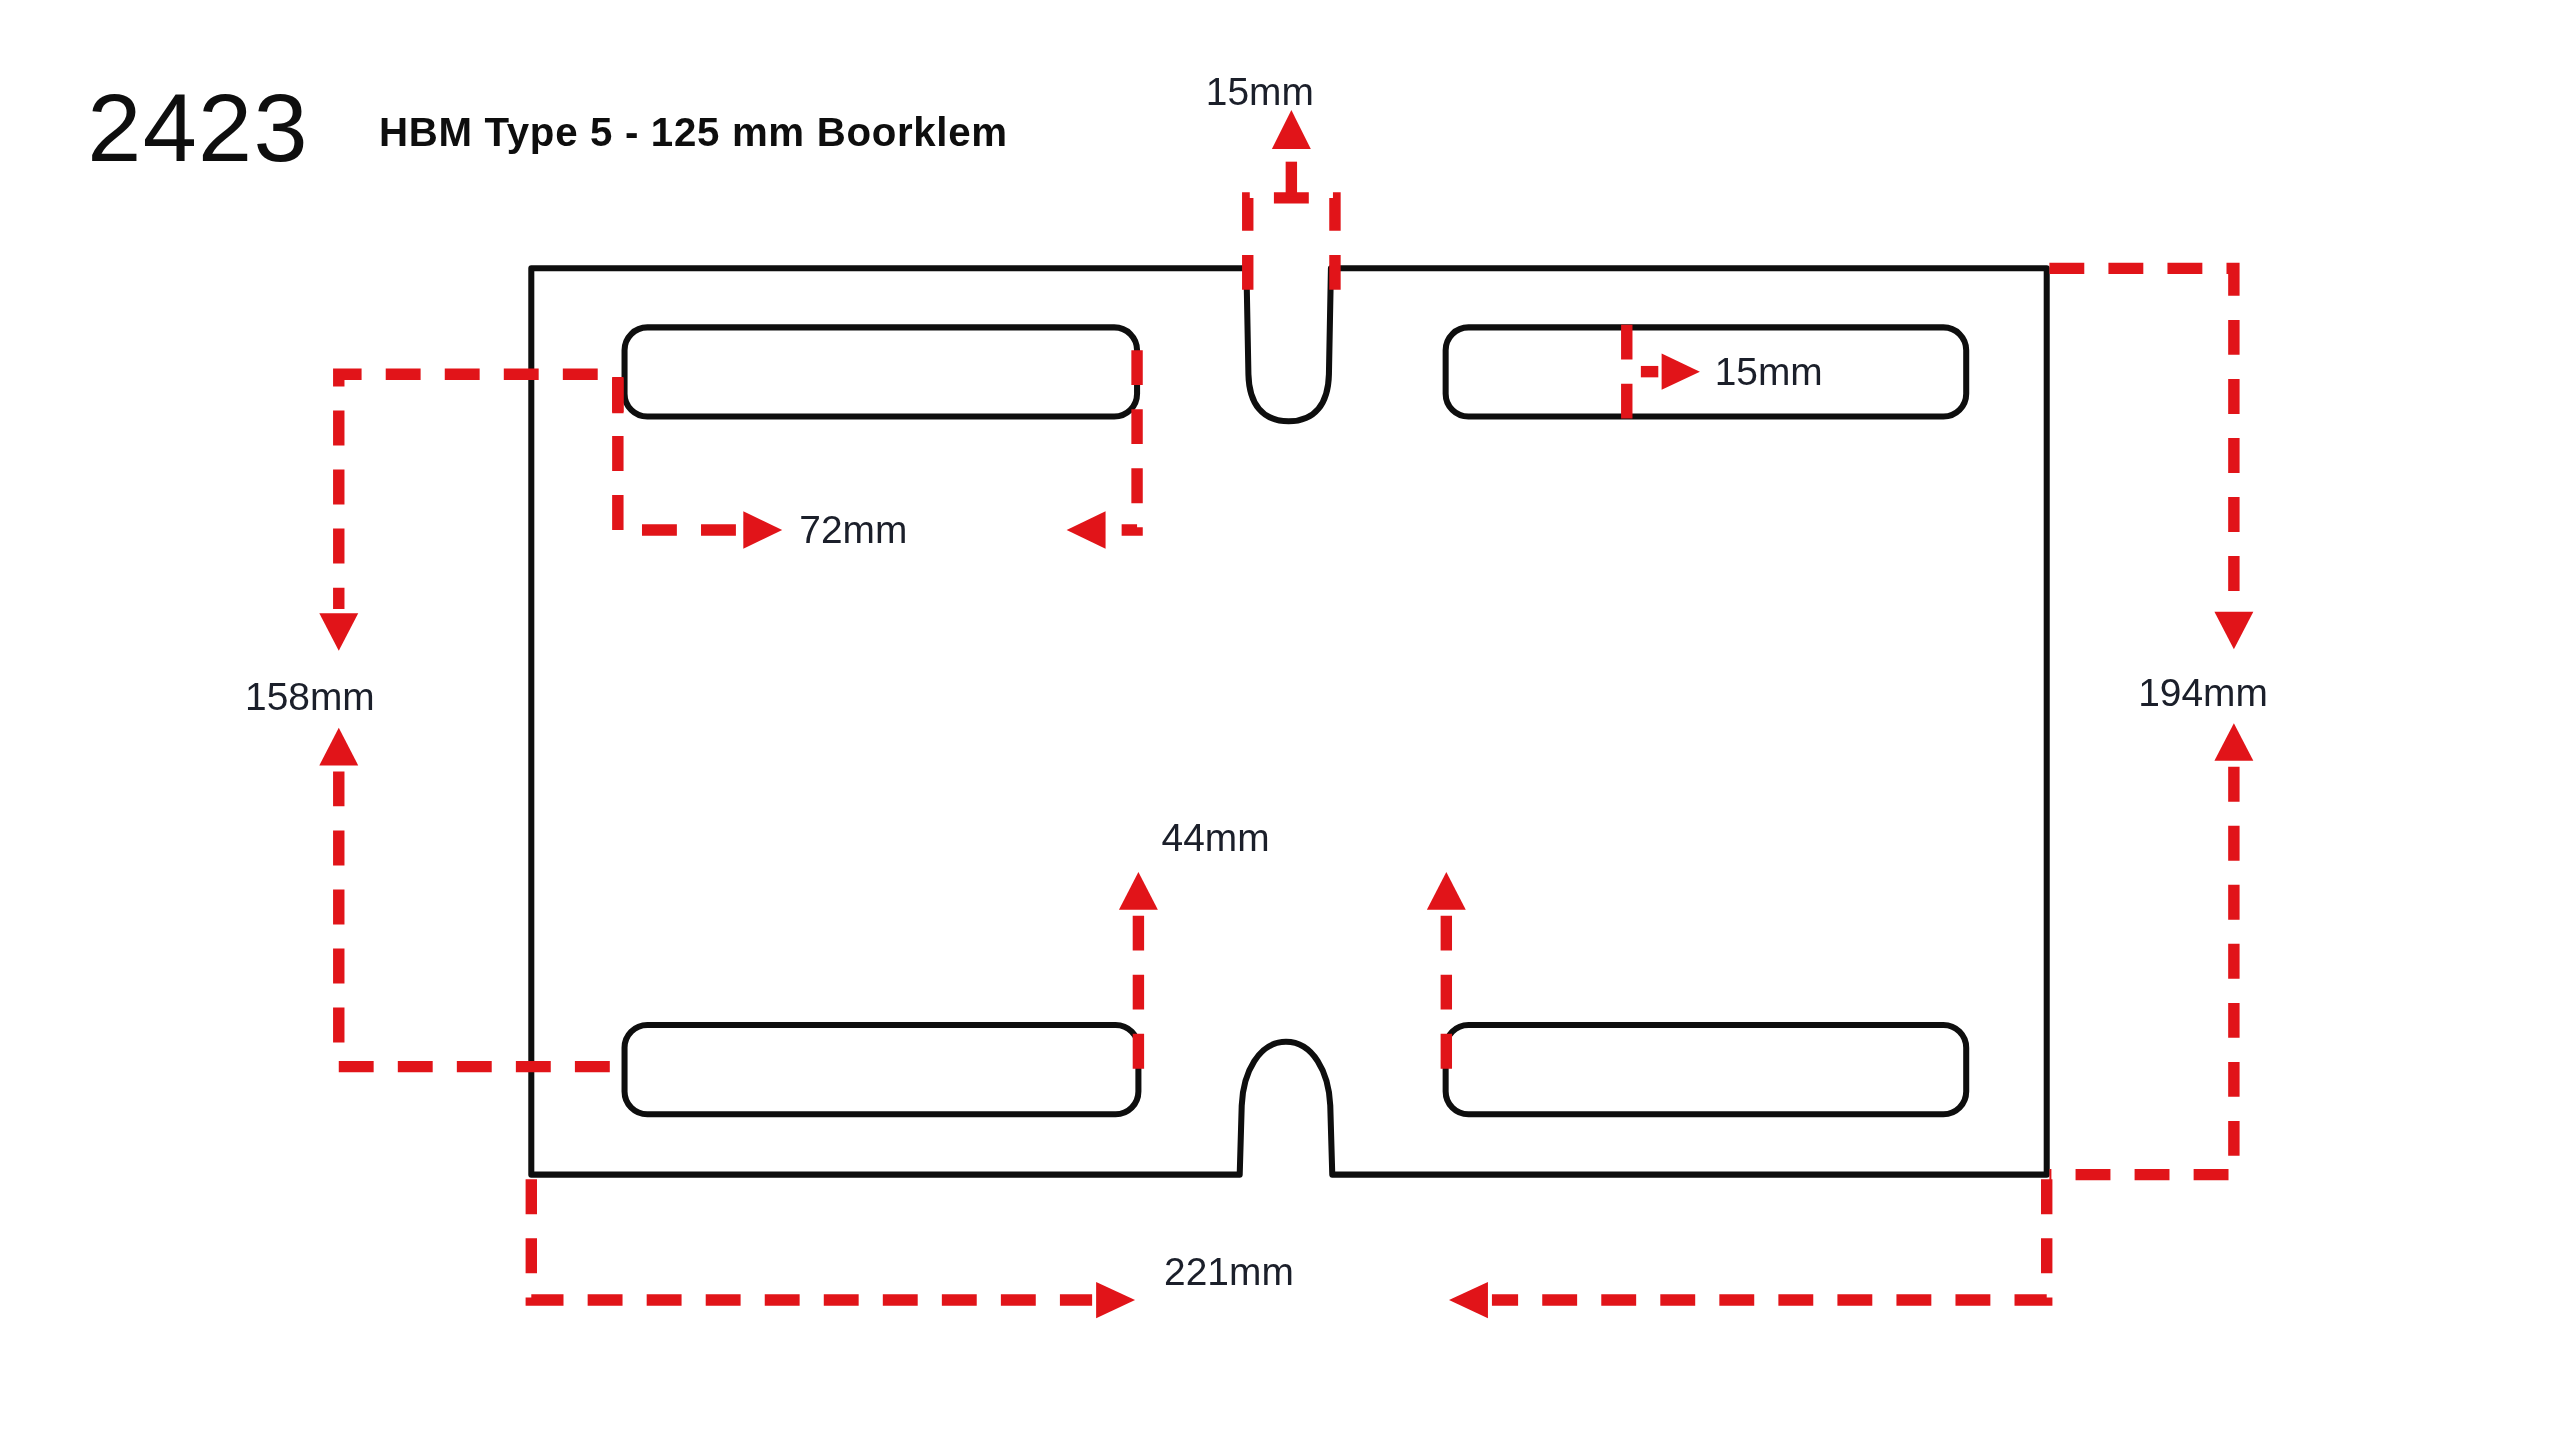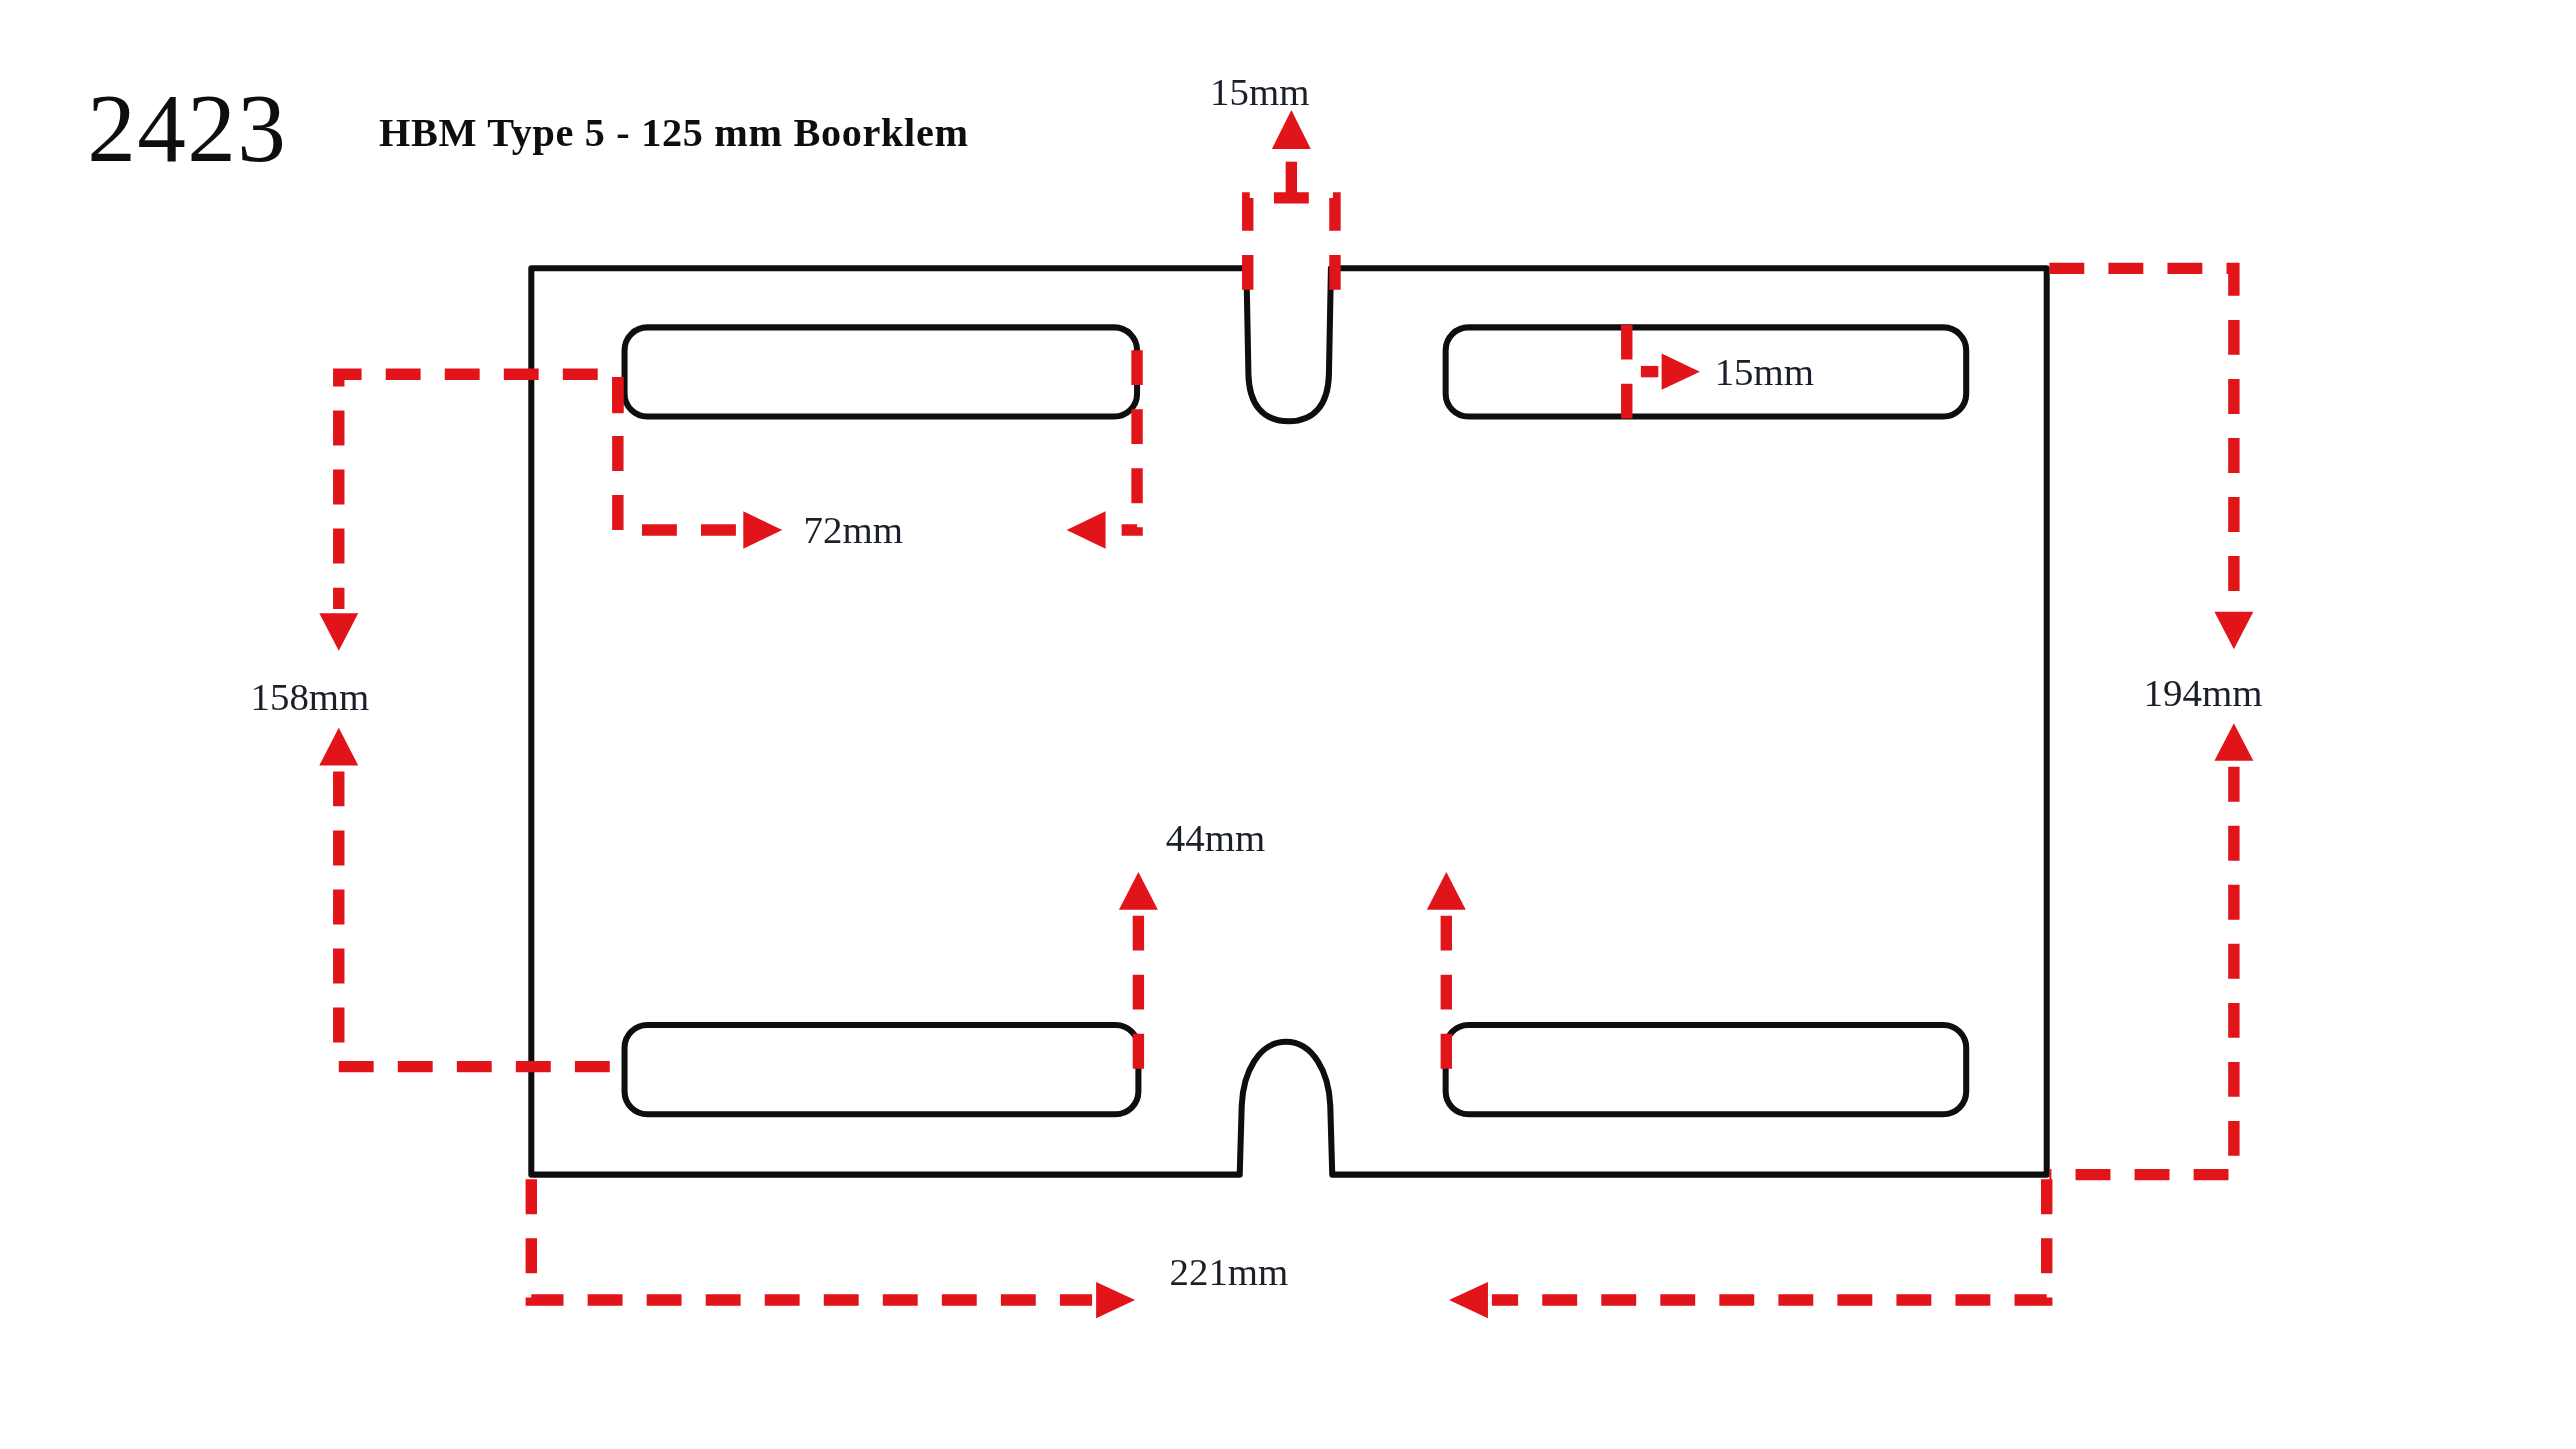--- a/index.html
+++ b/index.html
@@ -1,21 +1,21 @@
 <!DOCTYPE html>
 <html style="font-size:10.7px"><head>
 <meta charset="utf-8">
 <style>
   html,body{margin:0;padding:0;background:#ffffff;}
   .stage{
     position:relative;
     width:2576px;height:1449px;
     background:#ffffff;
     overflow:hidden;
-    font-family:Liberation Serif, serif;
+    font-family:Liberation Sans, sans-serif;
   }
   svg{position:absolute;left:0;top:0;display:block;}
 
   
   .outline{fill:#ffffff;stroke:#0e0e0e;stroke-width:9;stroke-linejoin:round;}
   .slot{fill:#ffffff;stroke:#0e0e0e;stroke-width:9;}
 
   
   .dim{fill:none;stroke:#e11419;stroke-width:17;stroke-dasharray:52 36;}
   .dim-solid{fill:none;stroke:#e11419;stroke-width:17;}

